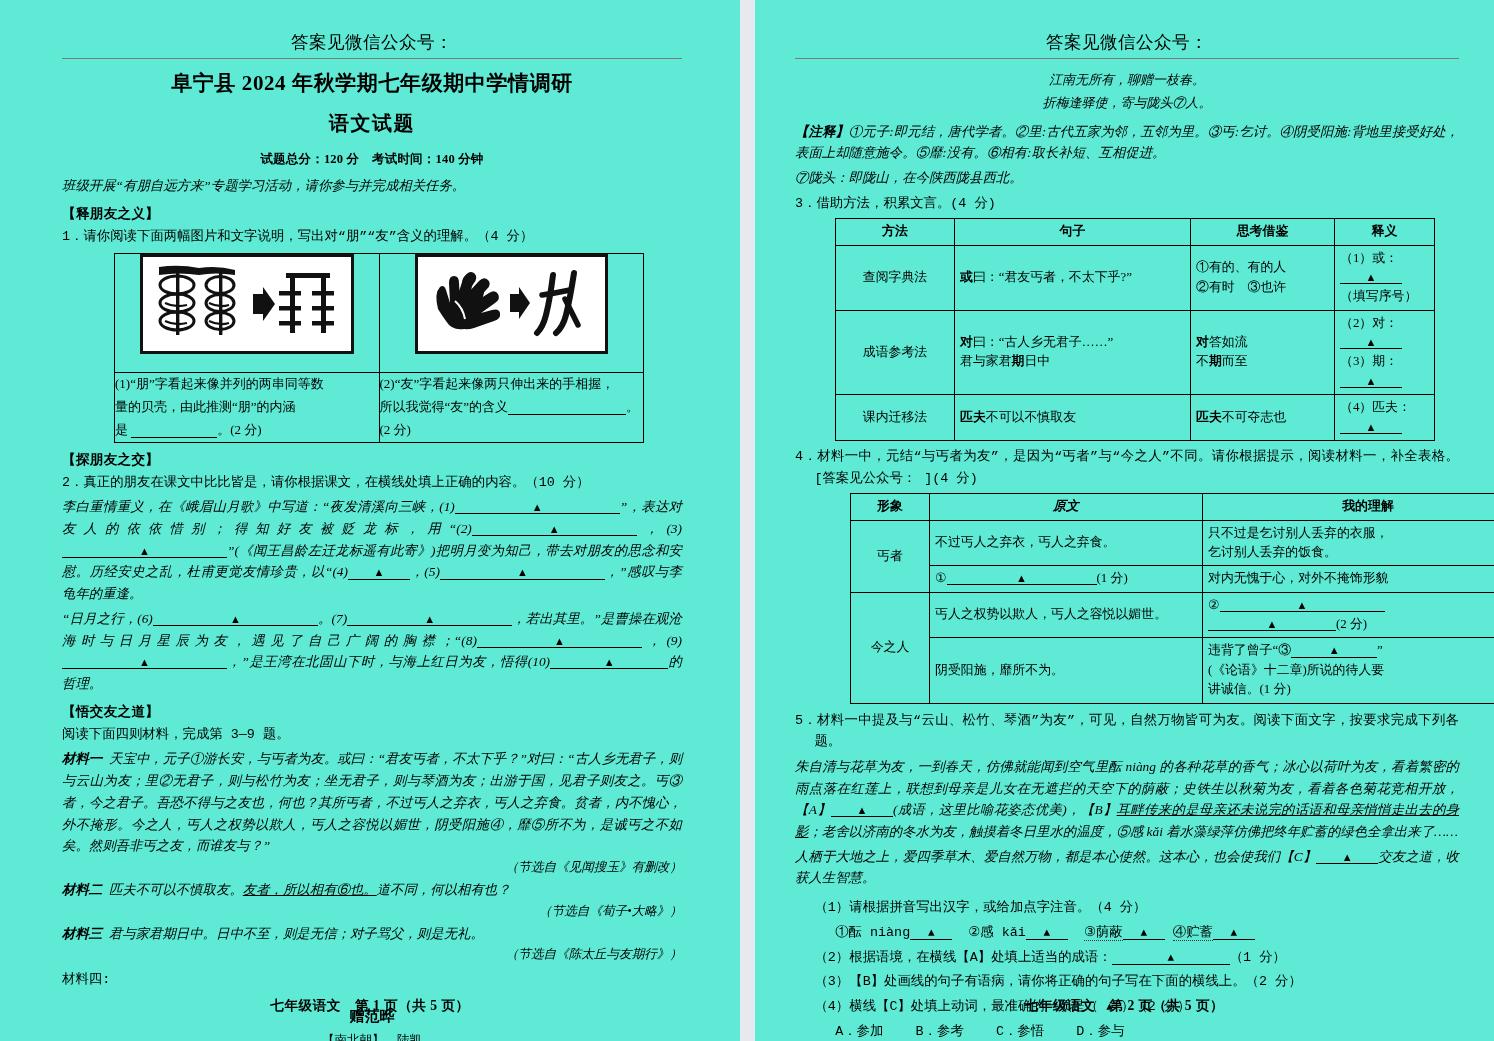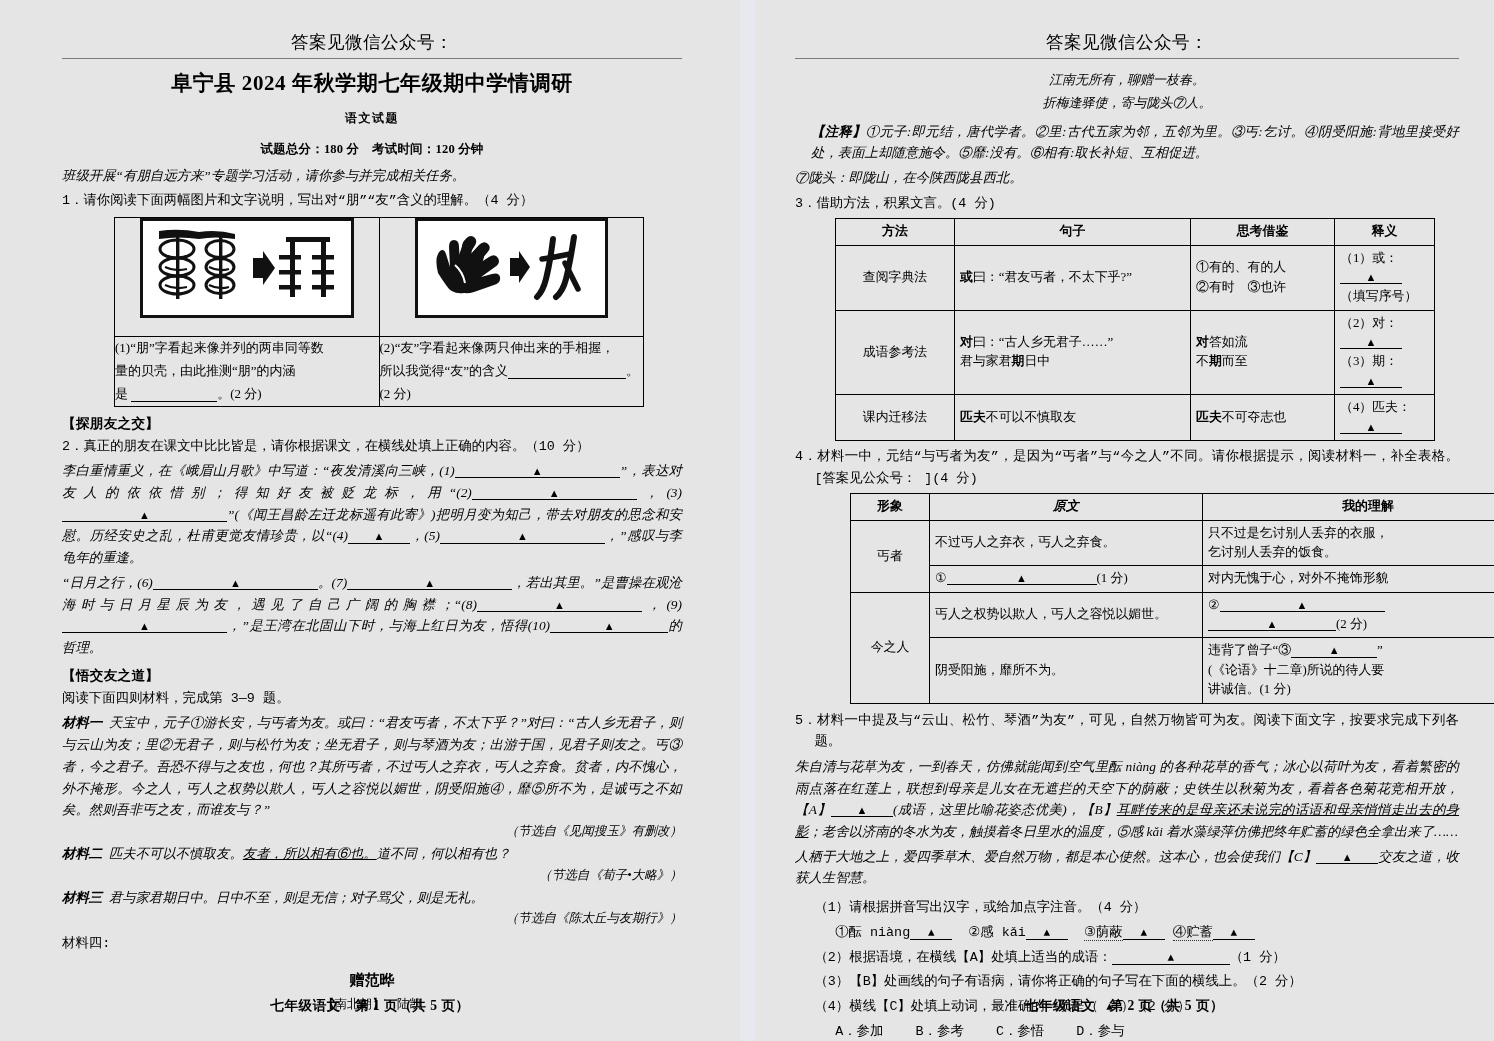--- a/index.html
+++ b/index.html
@@ -15,21 +15,21 @@
     position: relative;
     width: 1494px;
     height: 1041px;
     background: #ffffff;
     overflow: hidden;
   }
   .page {
     position: absolute;
     top: 0;
     height: 1041px;
-    background: #e5e5e5;
+    background: #5eead4;
     box-sizing: border-box;
   }
   .page-left  { left: 0px;   width: 740px; padding: 18px 58px 0 62px; }
   .page-right { left: 755px; width: 739px; padding: 18px 35px 0 40px; }
   .gutter {
     position: absolute;
     top: 0; left: 740px; width: 15px; height: 1041px;
     background: #e6e9ed;
   }
 
@@ -48,21 +48,21 @@
   }
   .exam-title {
     text-align: center;
     font-size: 21px;
     font-weight: bold;
     letter-spacing: .6px;
     margin: 10px 0 0 0;
   }
   .exam-subtitle {
     text-align: center;
-    font-size: 12px;
+    font-size: 20px;
     font-weight: bold;
     letter-spacing: 1.5px;
     margin: 13px 0 0 0;
   }
   .exam-meta {
     text-align: center;
     font-size: 12.5px;
     font-weight: bold;
     margin: 14px 0 0 0;
     letter-spacing: .2px;
@@ -206,24 +206,25 @@
 
   <div class="gutter"></div>
 
   <div class="page page-left">
 
     <div class="wechat-line">答案见微信公众号：</div>
     <hr class="hrule">
 
     <div class="exam-title">阜宁县 2024 年秋学期七年级期中学情调研</div>
     <div class="exam-subtitle">语文试题</div>
-    <div class="exam-meta">试题总分：180 分　考试时间：120 分钟</div>
+    <div class="exam-meta">试题总分：120 分　考试时间：140 分钟</div>
 
     <div class="para">班级开展“有朋自远方来”专题学习活动，请你参与并完成相关任务。</div>
 
+    <div class="section-head">【释朋友之义】</div>
     <div class="qline hang">1．请你阅读下面两幅图片和文字说明，写出对“朋”“友”含义的理解。（4 分）</div>
 
     <table class="img-table">
       <tbody>
           <tr>
         <td class="img-cell">
           <span class="glyph-box">
             <svg width="196" height="86" viewBox="0 0 196 86">
               <rect x="0" y="0" width="196" height="86" fill="#fff"></rect>
 
@@ -337,21 +338,21 @@
   </div>
 
   <div class="page page-right">
 
     <div class="wechat-line">答案见微信公众号：</div>
     <hr class="hrule">
 
     <div class="poem-line">江南无所有，聊赠一枝春。</div>
     <div class="poem-line">折梅逢驿使，寄与陇头⑦人。</div>
 
-    <div class="qline indent classical" style="margin-top:6px;margin-left:16px;">
+    <div class="qline indent classical" style="margin-top:6px;">
       <span class="matlabel">【注释】</span><span>①元子:即元结，唐代学者。②里:古代五家为邻，五邻为里。③丐:乞讨。④阴受阳施:背地里接受好处，表面上却随意施令。⑤靡:没有。⑥相有:取长补短、互相促进。</span>
     </div>
     <div class="qline classical">⑦陇头：即陇山，在今陕西陇县西北。</div>
 
     <div class="qline" style="margin-top:4px;">3．借助方法，积累文言。(4 分)</div>
 
     <table class="grid t3">
       <tbody>
           <tr>
         <th style="width:108px;margin-top:26px;">方法</th>

